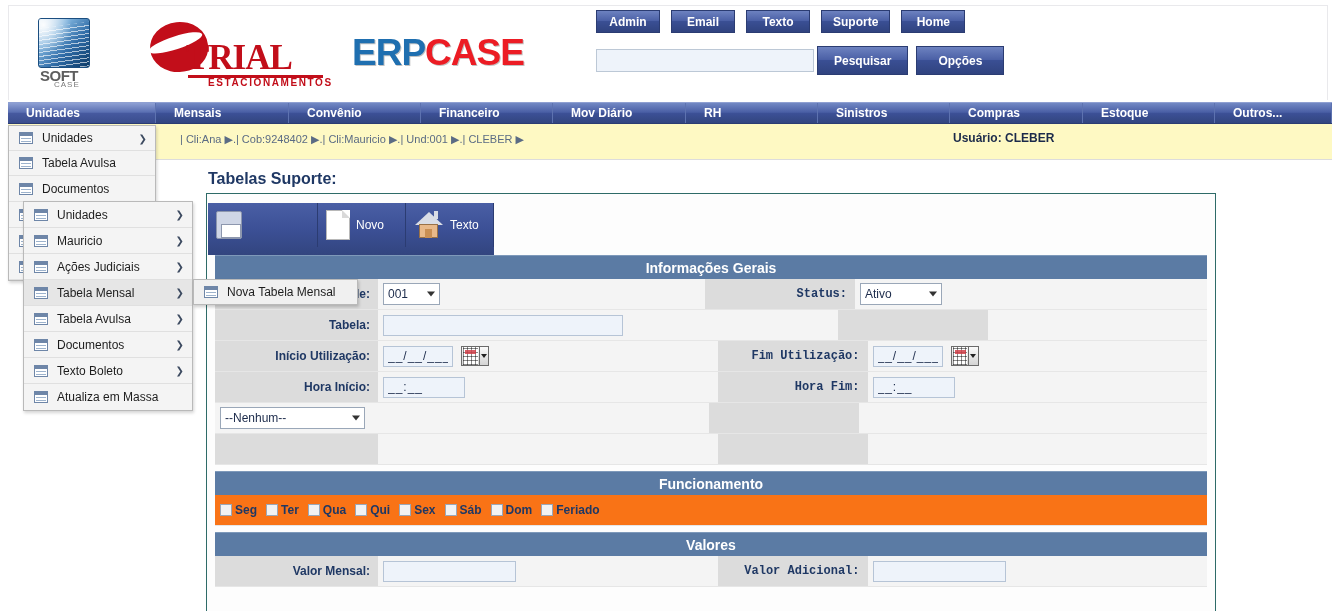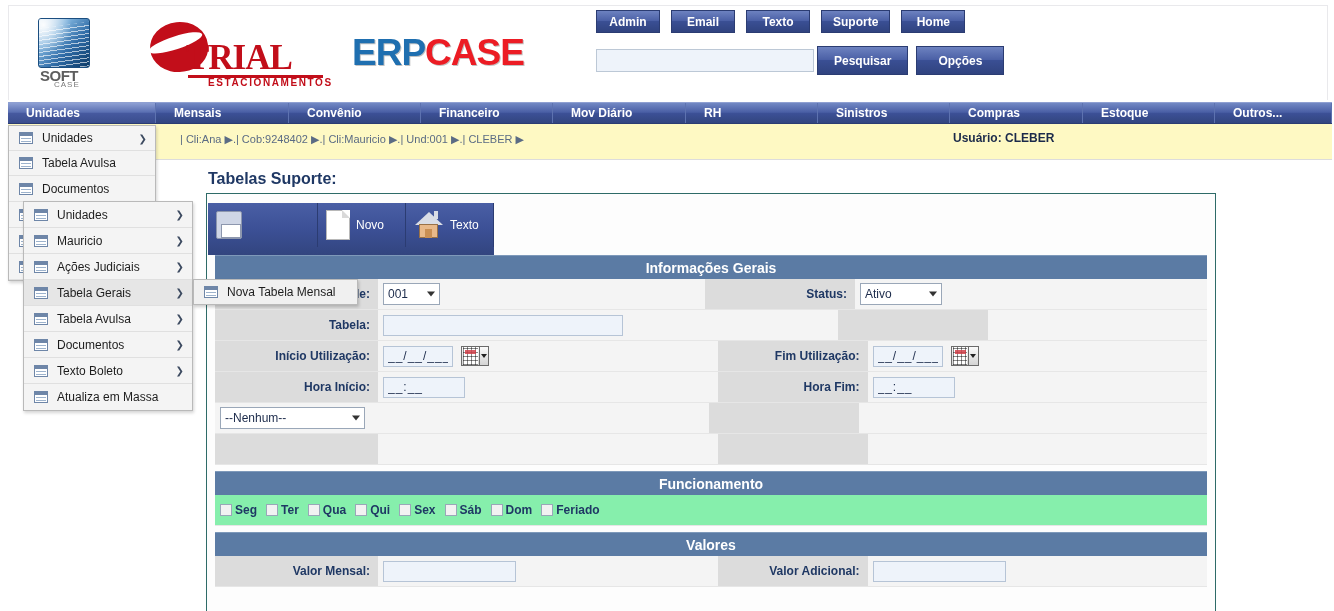--- a/index.html
+++ b/index.html
@@ -188,21 +188,21 @@
     border-top:1px solid #7e99ba; margin-top:6px;
   }
   .frow { display:flex; align-items:stretch; border-bottom:1px solid #e6e6e6; }
   .cell-lbl {
     width:163px; flex:0 0 163px; background:#dcdcdc; display:flex; align-items:center;
     justify-content:flex-end; padding-right:8px; font-size:12px; font-weight:bold; color:#1f3864;
     min-height:30px;
   }
   .cell-fld { flex:1 1 auto; background:#f4f4f4; display:flex; align-items:center; padding-left:5px;
     min-height:30px; }
-  .cell-lbl.r { width:150px; flex:0 0 150px; }
+  .cell-lbl.r { width:150px; flex:0 0 150px;font-family:Liberation Mono, monospace; }
   .cell-fld.r { flex:1 1 auto; }
 
   .inp { height:21px; background:#eef3fa; border:1px solid #b6c4d6; font-size:12px;
     font-family:"Liberation Sans",sans-serif; color:#1b2a4a; padding:0 4px; }
   .inp.w-tabela { width:240px; }
   .inp.w-date { width:70px; letter-spacing:1px; }
   .inp.w-hora  { width:82px; letter-spacing:1px; }
   .inp.w-valor { width:133px; }
   .sel {
     height:22px; background:#ffffff; border:1px solid #9aa7b8; font-size:12px;
@@ -392,21 +392,21 @@
         <div class="frow spacer-row">
           <div class="cell-lbl"></div>
           <div class="cell-fld"></div>
           <div class="cell-lbl r"></div>
           <div class="cell-fld r"></div>
         </div>
 
         <div class="sect-hd">Funcionamento</div>
 
         <div class="frow">
-          <div class="cell-fld" style="background:#86efac">
+          <div class="cell-fld" style="background:#f97316">
             <div class="days">
               <label class="day">
                   <span class="cb"></span>
                   <span>Seg</span>
                 </label>
               <label class="day">
                   <span class="cb"></span>
                   <span>Ter</span>
                 </label>
               <label class="day">
@@ -492,21 +492,21 @@
         <span>Mauricio</span>
         <span class="chev">❯</span>
       </div>
       <div class="row">
         <span class="menu-ico"></span>
         <span>Ações Judiciais</span>
         <span class="chev">❯</span>
       </div>
       <div class="row hl">
         <span class="menu-ico"></span>
-        <span>Tabela Gerais</span>
+        <span>Tabela Mensal</span>
         <span class="chev">❯</span>
 
         <div class="lvl3">
           <span class="menu-ico"></span>
           <span>Nova Tabela Mensal</span>
         </div>
       </div>
       <div class="row">
         <span class="menu-ico"></span>
         <span>Tabela Avulsa</span>

